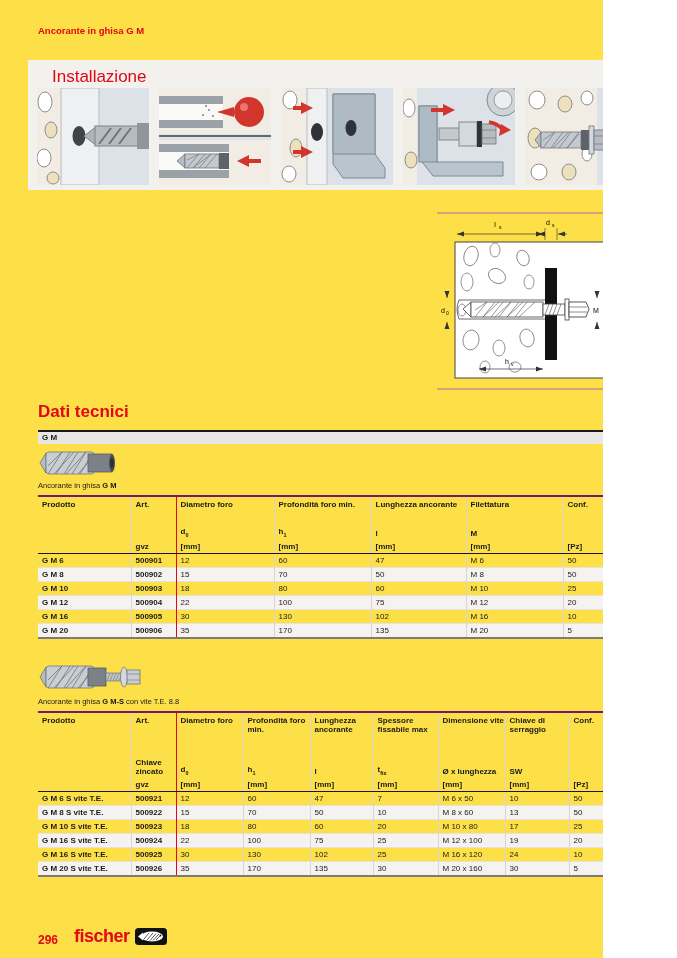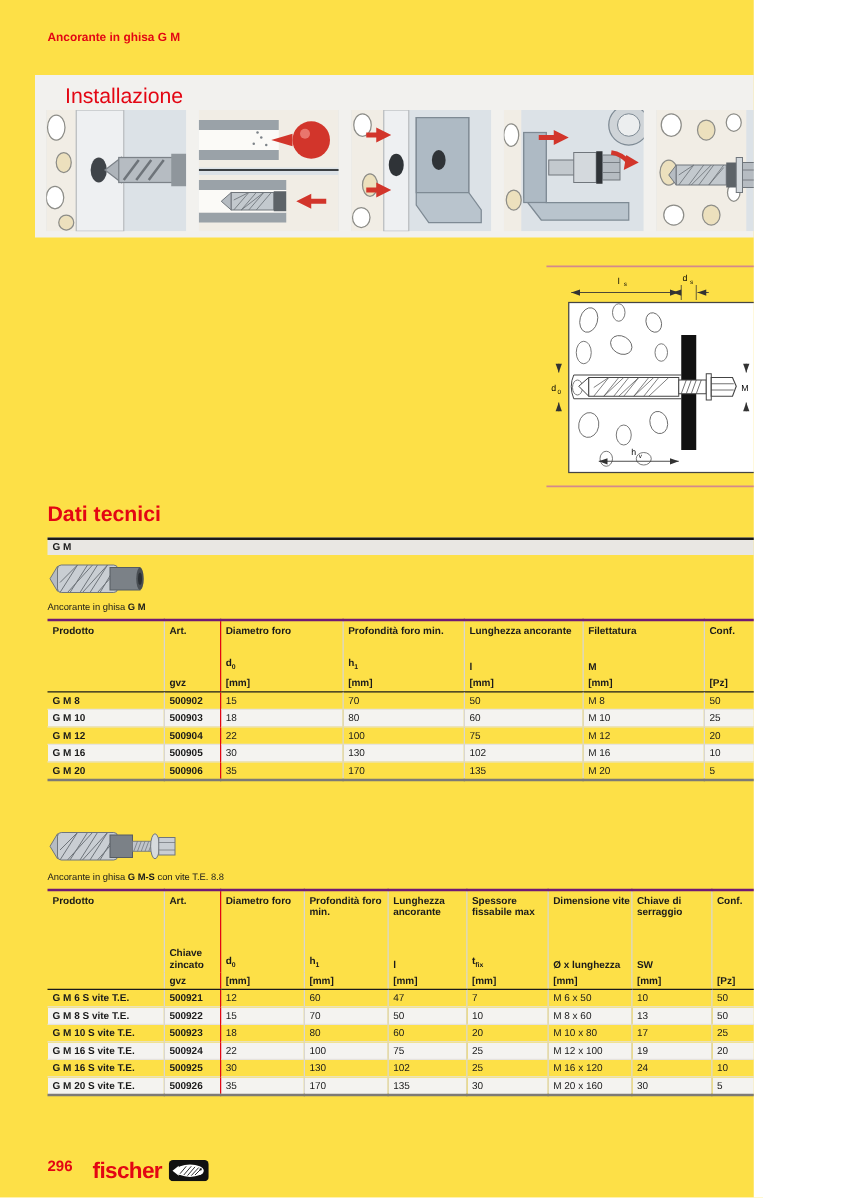--- a/index.html
+++ b/index.html
@@ -48,21 +48,21 @@
   tbody tr:nth-child(even) { background:#f4f3f0; }
   tbody td:nth-child(1), tbody td:nth-child(2) { font-weight:bold; }
 
   .t1 th:nth-child(1){width:93px}.t1 th:nth-child(2){width:45px}.t1 th:nth-child(3){width:98px}
   .t1 th:nth-child(4){width:97px}.t1 th:nth-child(5){width:95px}.t1 th:nth-child(6){width:97px}
   .t1 th:nth-child(7){width:65px}
   .t2 th:nth-child(1){width:93px}.t2 th:nth-child(2){width:45px}.t2 th:nth-child(3){width:67px}
   .t2 th:nth-child(4){width:67px}.t2 th:nth-child(5){width:63px}.t2 th:nth-child(6){width:65px}
   .t2 th:nth-child(7){width:67px}.t2 th:nth-child(8){width:64px}.t2 th:nth-child(9){width:59px}
 
-  .footer { position:absolute; left:38px; top:926px; display:flex; align-items:flex-start; gap:16px; }
+  .footer { position:absolute; left:38px; top:926px; display:flex; align-items:flex-end; gap:16px; }
   .page-num { font-size:12px; font-weight:bold; color:#e30613; }
   .brand-word { font-size:18px; font-weight:bold; color:#e30613; letter-spacing:-0.5px; }
   .brand-row { display:flex; align-items:center; gap:5px; }
 
   svg text { font-family:"Liberation Sans", sans-serif; }
 </style>
 </head>
 <body>
 
 <div class="page">
@@ -287,20 +287,29 @@
               <th></th>
               <th>gvz</th>
               <th>[mm]</th>
               <th>[mm]</th>
               <th>[mm]</th>
               <th>[mm]</th>
               <th>[Pz]</th>
             </tr>
           </thead>
           <tbody>
+            <tr>
+              <td>G M 6</td>
+              <td>500901</td>
+              <td>12</td>
+              <td>60</td>
+              <td>47</td>
+              <td>M 6</td>
+              <td>50</td>
+            </tr>
             <tr>
               <td>G M 8</td>
               <td>500902</td>
               <td>15</td>
               <td>70</td>
               <td>50</td>
               <td>M 8</td>
               <td>50</td>
             </tr>
             <tr>

